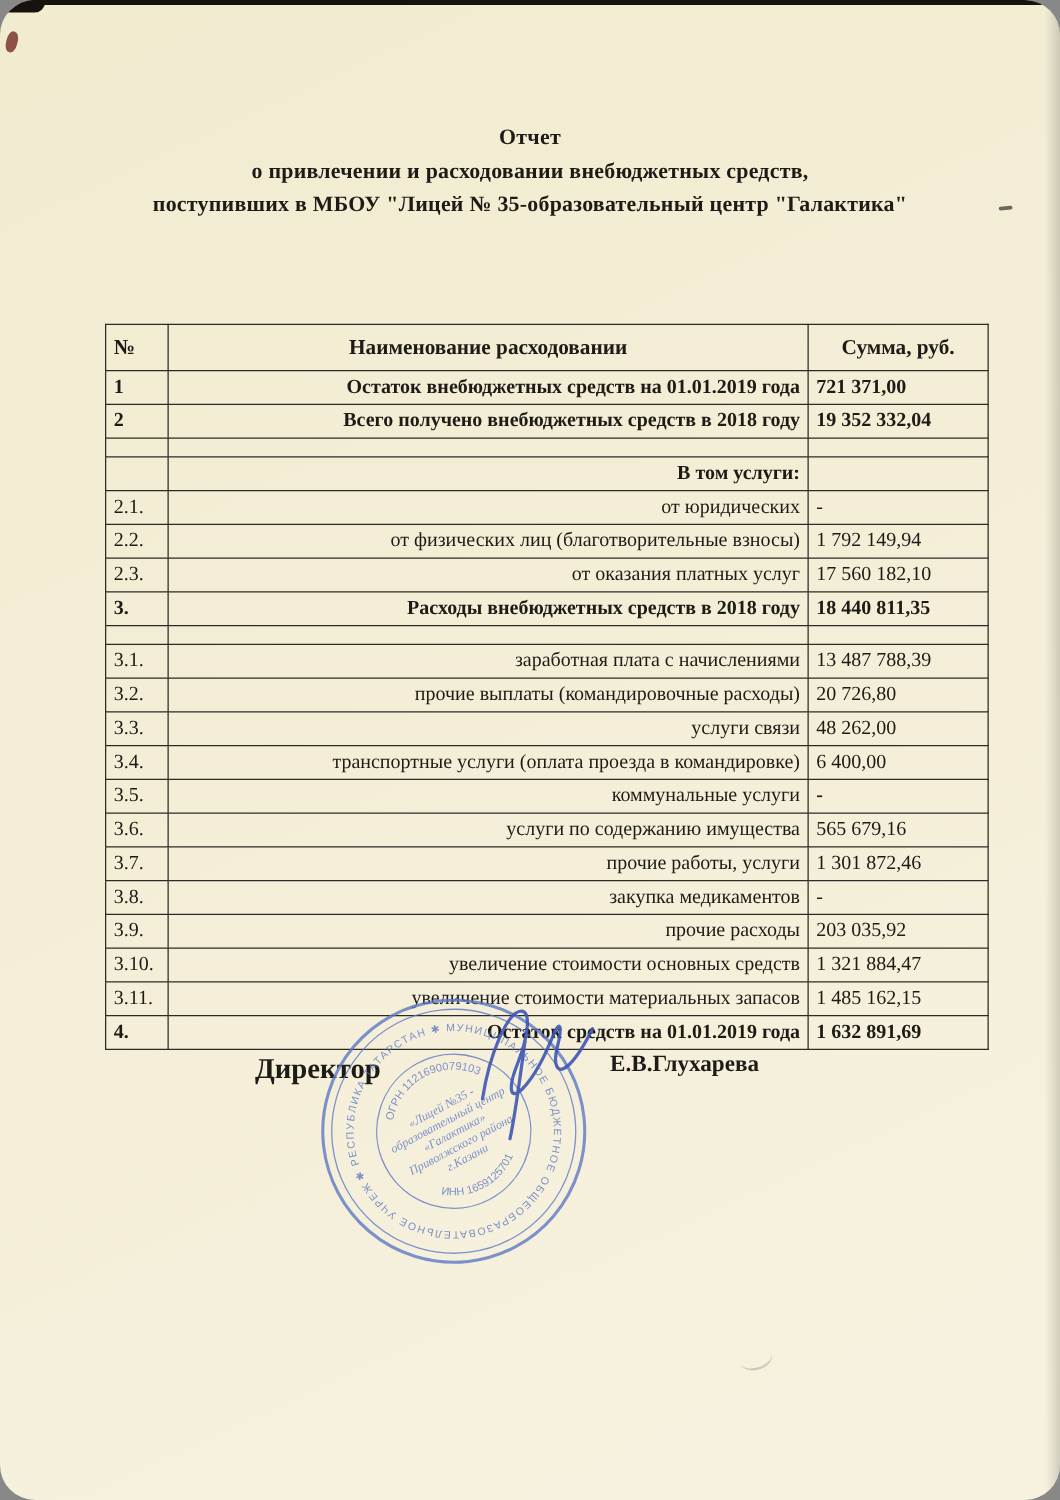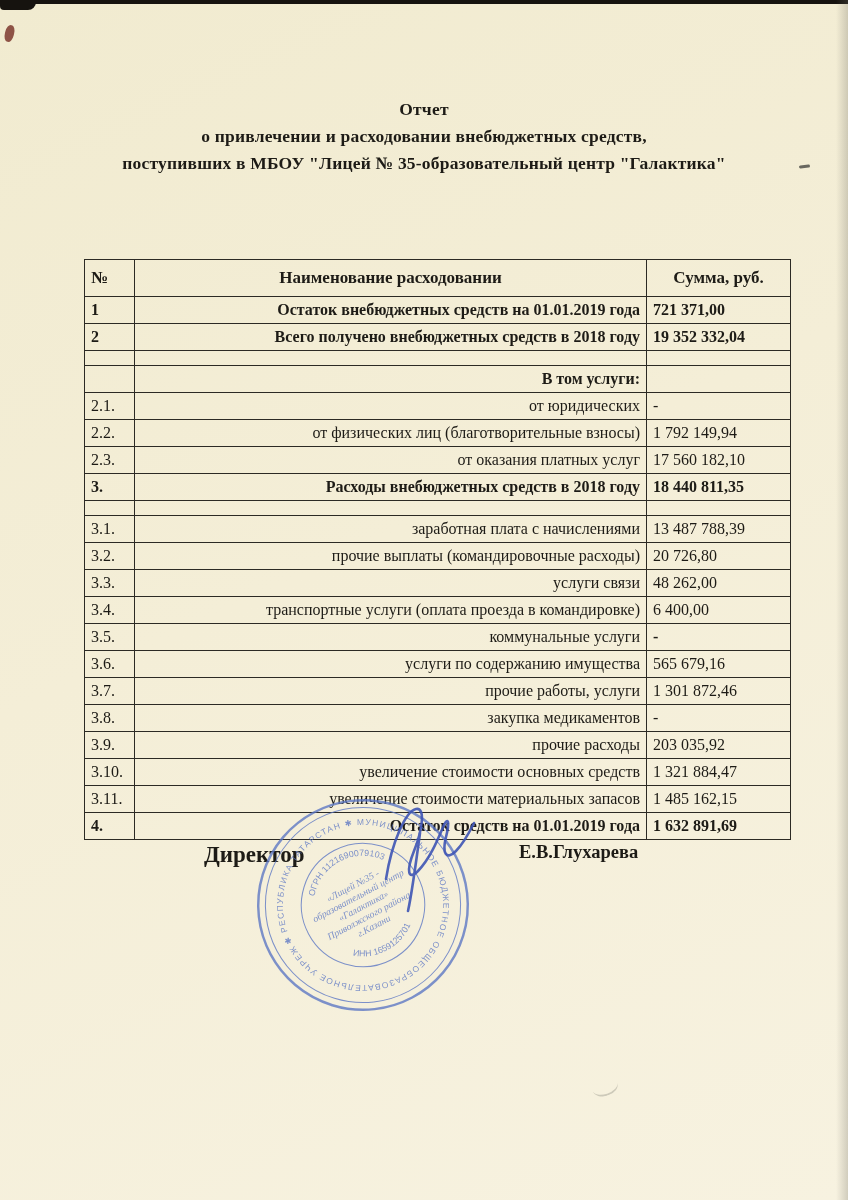--- a/index.html
+++ b/index.html
@@ -1,19 +1,19 @@
 <!DOCTYPE html>
 <html><head>
 <meta charset="utf-8">
 <style>
   html,body{margin:0;padding:0;background:#888;}
   .page{
     position:relative;width:848px;height:1200px;overflow:hidden;
     background:linear-gradient(155deg,#f1ebd0 0%,#f4eed7 45%,#f7f2e0 100%);
-    font-family:"Liberation Serif","DejaVu Serif",serif;color:#1d1b16;
+    font-family:"Liberation Serif","DejaVu Serif",serif;color:#1d1b16;border-radius:28px;
   }
   
   .edge-top{position:absolute;top:0;left:0;width:100%;height:4px;background:#16130f;}
   .edge-top-blob{position:absolute;top:0;left:0;width:36px;height:10px;background:#16130f;border-radius:0 0 8px 4px;}
   .edge-right{position:absolute;top:0;right:0;width:12px;height:100%;
     background:linear-gradient(to right,rgba(0,0,0,0),rgba(110,108,98,.28));}
   .red-mark{position:absolute;left:5px;top:25px;width:9px;height:17px;background:#86453a;
     border-radius:45%;transform:rotate(14deg);opacity:.92;}
   .stray-dash{position:absolute;left:799px;top:165px;width:11px;height:3px;background:#50504a;
     transform:rotate(-6deg);border-radius:2px;opacity:.85;}
@@ -33,21 +33,21 @@
   th.h-num{text-align:left;font-weight:bold;}
   th.h-name,th.h-sum{text-align:center;font-weight:bold;}
   td.num{text-align:left;}
   td.name{text-align:right;padding-left:8px;}
   td.sum{padding-right:5px;}
   tr.b td{font-weight:bold;}
   tr.spacer td{height:12px;}
   tr.dashb td.sum{font-weight:bold;}
   
   .sig-role{position:absolute;left:204px;top:842px;font-weight:bold;font-size:23px;}
-  .sig-name{position:absolute;left:519px;top:842px;font-weight:bold;font-size:18.5px;}
+  .sig-name{position:absolute;left:488px;top:842px;font-weight:bold;font-size:18.5px;}
   
   .stamp{position:absolute;left:250px;top:792px;width:226px;height:226px;opacity:.78;}
   .sign-ink{position:absolute;left:358px;top:793px;width:150px;height:125px;opacity:.9;}
 </style>
 </head>
 <body>
 
 <div class="page">
 
   <div class="edge-top"></div>

